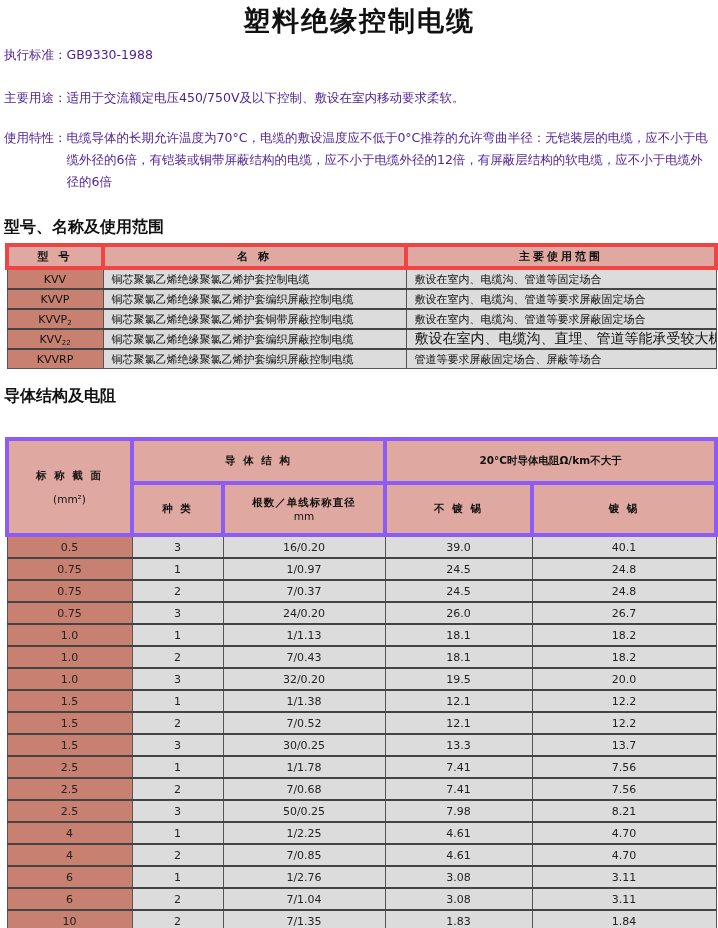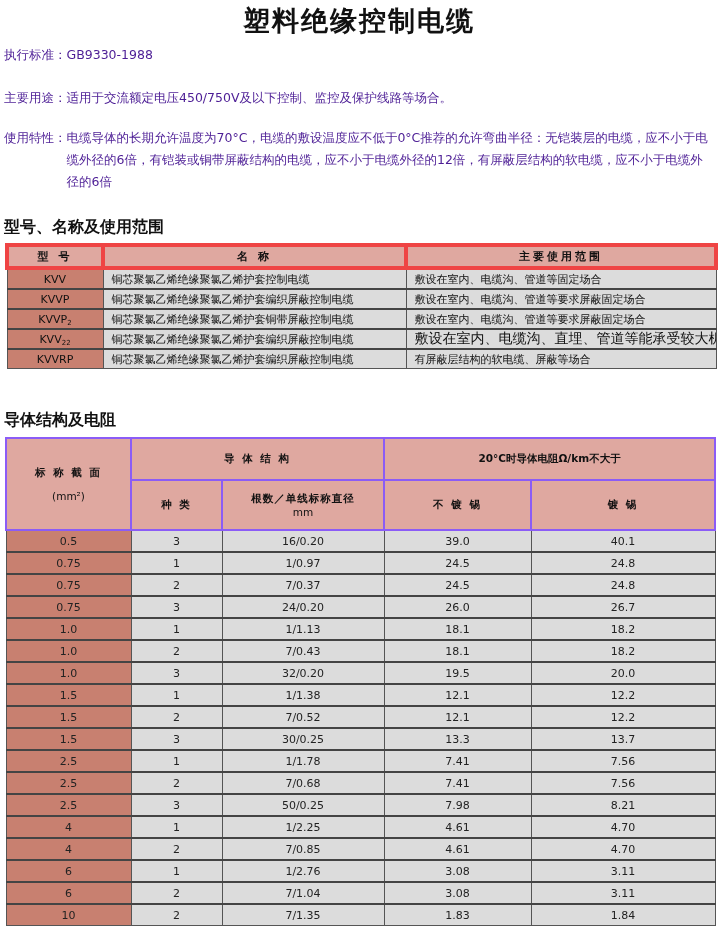--- a/index.html
+++ b/index.html
@@ -19,56 +19,56 @@
   .para .lbl { font-weight: normal; }
   .p-std { top: 45px; }
   .p-use { top: 88px; }
   .p-feat { top: 128px; width: 706px; display: flex; }
   .p-feat .lbl { flex: 0 0 auto; }
   .p-feat .txt { flex: 1; line-height: 22px; margin-top: -1px; }
   .section-title {
     position: absolute; left: 4px; font-size: 16px; font-weight: bold; line-height: 22px;
   }
   .st1 { top: 216px; }
-  .st2 { top: 409px; text-align: center; }
+  .st2 { top: 385px; text-align: center; }
 
   table { border-collapse: collapse; position: absolute; table-layout: fixed; }
   td, th { padding: 0; text-align: center; vertical-align: middle; overflow: hidden; white-space: nowrap; }
 
   
   .t1 { left: 5px; top: 243px; width: 709px; font-size: 11px; }
   .t1 th { background: #dfa8a0; height: 19px; border: 4px solid #ef4444; font-weight: bold; letter-spacing: 3px; }
   .t1 td { height: 18px; border: 1px solid #555; border-top: 2px solid #444; }
   .t1 td.model { background: #c88070; }
   .t1 td.name, .t1 td.usage { background: #dcdcdc; text-align: left; padding-left: 8px; }
   .t1 td.usage.small { font-size: 14px; }
   .t1 td.model sub { font-size: 7px; vertical-align: baseline; position: relative; top: 2px; }
 
   
   .t2 { left: 5px; top: 437px; width: 709px; font-size: 11px; }
-  .t2 th { background: #dfa8a0; border: 2px solid #8b5cf6; font-weight: bold; font-size: 10.5px; letter-spacing: 2px; }
+  .t2 th { background: #dfa8a0; border: 4px solid #8b5cf6; font-weight: bold; font-size: 10.5px; letter-spacing: 2px; }
   .t2 th.top { height: 40px; }
   .t2 th.sub { height: 48px; }
   .t2 th.big { line-height: 24px; }
   .t2 th .unit { font-weight: normal; letter-spacing: 0; display: block; }
   .t2 td { height: 20px; border: 1px solid #555; border-top: 2px solid #444; color: #222; }
   .t2 td.sec { background: #c88070; }
   .t2 td.val { background: #dcdcdc; }
 </style>
 </head>
 <body>
 
 <div class="title">塑料绝缘控制电缆</div>
 
 <div class="para p-std">
   <span class="lbl">执行标准：</span><span>GB9330-1988</span>
 </div>
 
 <div class="para p-use">
-  <span class="lbl">主要用途：</span><span>适用于交流额定电压450/750V及以下控制、监控及保护线路等场合。</span>
+  <span class="lbl">主要用途：</span><span>适用于交流额定电压450/750V及以下控制、敷设在室内移动要求柔软。</span>
 </div>
 
 <div class="para p-feat">
   <span class="lbl">使用特性：</span>
   <span class="txt">电缆导体的长期允许温度为70°C，电缆的敷设温度应不低于0°C推荐的允许弯曲半径：无铠装层的电缆，应不小于电缆外径的6倍，有铠装或铜带屏蔽结构的电缆，应不小于电缆外径的12倍，有屏蔽层结构的软电缆，应不小于电缆外径的6倍</span>
 </div>
 
 <div class="section-title st1">型号、名称及使用范围</div>
 
 <table class="t1">
@@ -101,21 +101,21 @@
         <td class="usage">敷设在室内、电缆沟、管道等要求屏蔽固定场合</td>
       </tr>
       <tr>
         <td class="model"><span>KVV</span><sub>22</sub></td>
         <td class="name">铜芯聚氯乙烯绝缘聚氯乙烯护套编织屏蔽控制电缆</td>
         <td class="usage small">敷设在室内、电缆沟、直埋、管道等能承受较大机械外力的固定场合</td>
       </tr>
       <tr>
         <td class="model"><span>KVVRP</span><sub></sub></td>
         <td class="name">铜芯聚氯乙烯绝缘聚氯乙烯护套编织屏蔽控制电缆</td>
-        <td class="usage">有屏蔽层结构的软电缆、屏蔽等场合</td>
+        <td class="usage">管道等要求屏蔽固定场合、屏蔽等场合</td>
       </tr>
     </tbody>
 </table>
 
 <div class="section-title st2">导体结构及电阻</div>
 
 <table class="t2">
   <colgroup>
     <col style="width:125px">
       <col style="width:91px">

